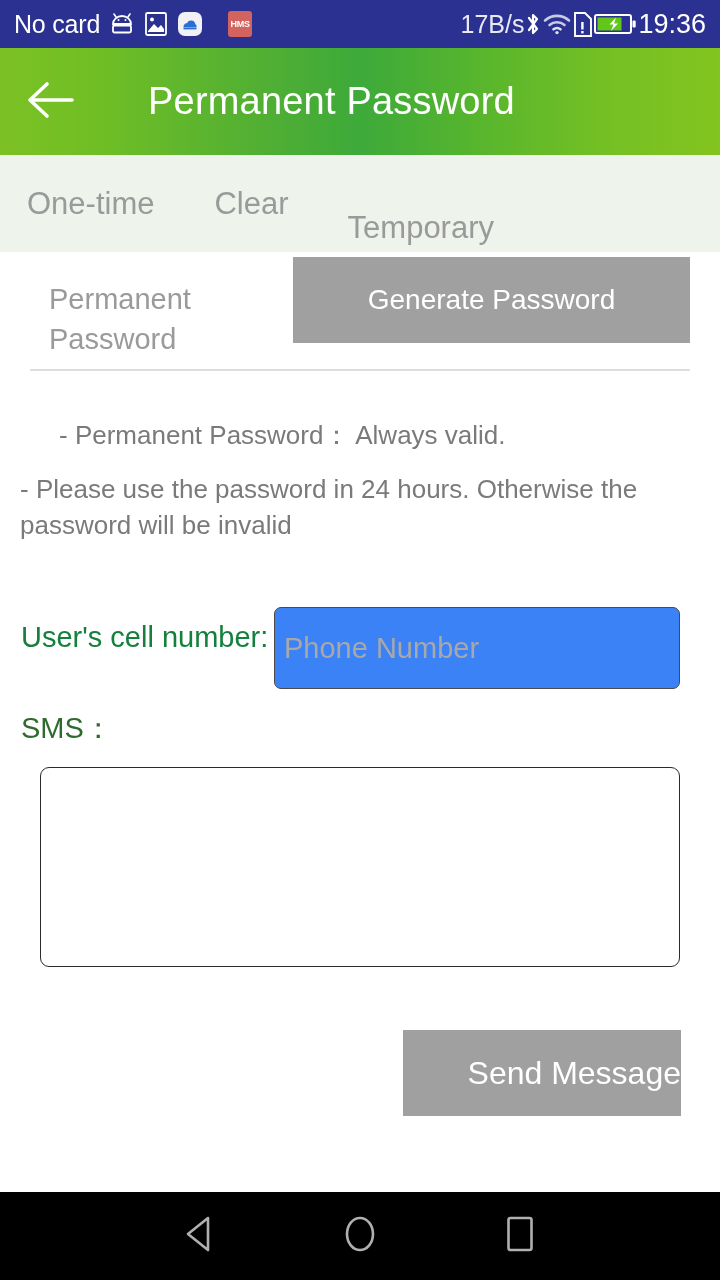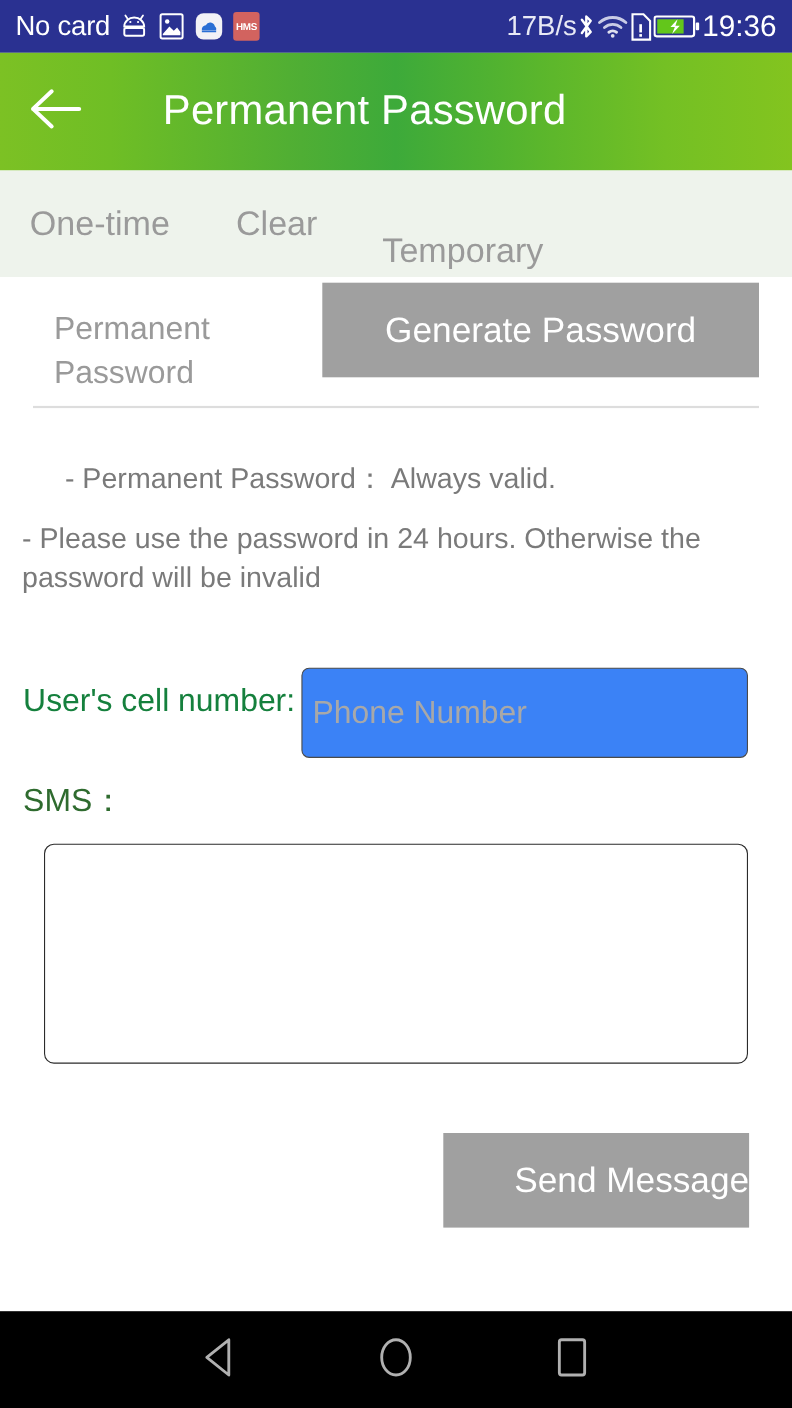--- a/index.html
+++ b/index.html
@@ -44,20 +44,21 @@
 
   .sb-ico { display: inline-flex; align-items: center; justify-content: center; }
 
   .hms-badge {
     width: 24px; height: 26px;
     background: #d2635f;
     border-radius: 3px;
     display: flex; align-items: center; justify-content: center;
     font-size: 9px; font-weight: bold; color: #ffffff;
     letter-spacing: -0.3px;
+    margin-left: 16px;
   }
 
   
   #app-header {
     position: absolute;
     top: 48px; left: 0;
     width: 720px; height: 107px;
     background: linear-gradient(to right,
         #7cc124 0%, #6fbe25 14%, #4fae34 38%, #3daa3a 50%,
         #5ab62c 68%, #74c024 84%, #83c41f 100%);
@@ -126,21 +127,21 @@
     position: absolute;
     left: 293px; top: 2px;
     width: 397px; height: 86px;
     background: #a0a0a0;
     display: flex;
     align-items: center;
     justify-content: center;
     cursor: pointer;
   }
   #generate-password-label {
-    font-size: 32px;
+    font-size: 28px;
     color: #ffffff;
     line-height: 1;
   }
 
   #subtab-divider {
     position: absolute;
     top: 117px; left: 30px;
     width: 660px; height: 2px;
     background: #dddddd;
   }

